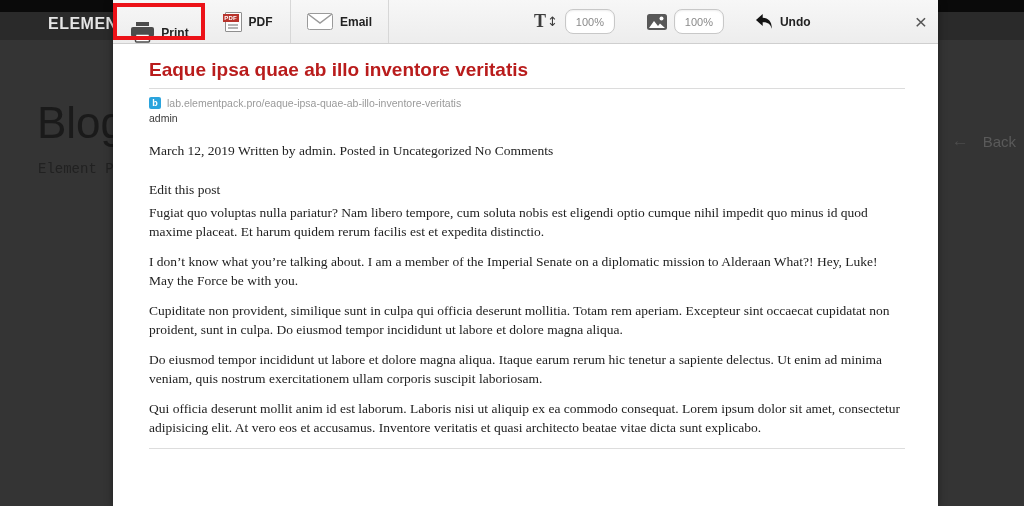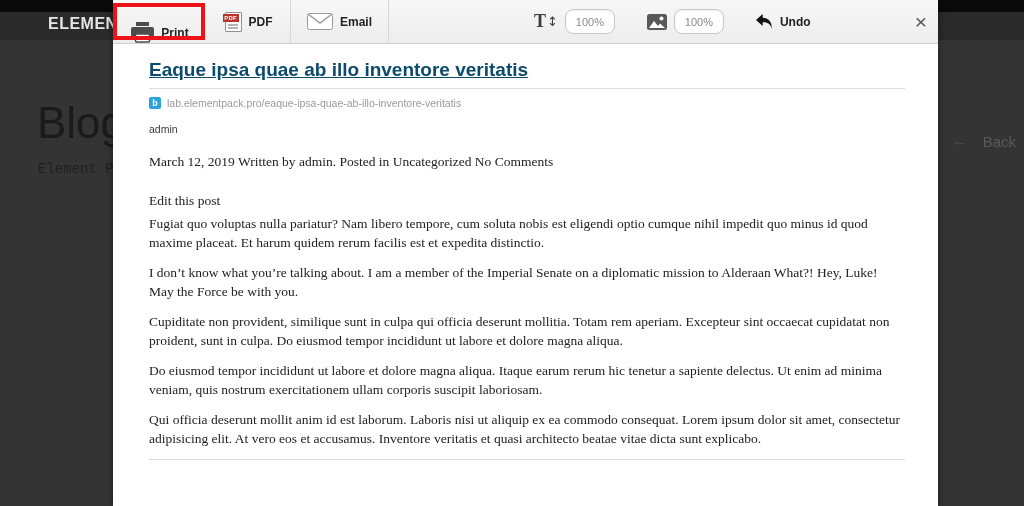--- a/index.html
+++ b/index.html
@@ -30,25 +30,25 @@
   .pdf-line.l1{top:11px;} .pdf-line.l2{top:14.5px;}
   .ts-group{margin-left:145px;display:flex;align-items:center;gap:7px;}
   .t-icon{font-family:"Liberation Serif",serif;font-weight:bold;font-size:18px;color:#3c3c3c;display:flex;align-items:center;}
   .t-arrows{font-family:"DejaVu Sans",sans-serif;font-size:13px;font-weight:normal;color:#3c3c3c;margin-left:1px;}
   .pct-input{width:44px;height:21px;border:1px solid #c8c8c8;border-radius:8px;text-align:center;font-size:11px;color:#8a8a8a;background:#fff;box-shadow:inset 0 1px 2px rgba(0,0,0,.07);font-family:"Liberation Sans",sans-serif;}
   .img-group{margin-left:32px;display:flex;align-items:center;gap:7px;}
   .undo-btn{margin-left:30px;}
   .close-btn{margin-left:auto;margin-right:8px;background:none;border:none;font-size:21px;color:#555;line-height:1;cursor:pointer;padding:0 3px;}
   
   .content{padding:15px 33px 0 36px;}
-  .article-title{margin:0;padding-bottom:7px;border-bottom:1px solid #dcdcdc;font-size:19px;font-weight:bold;color:#0c4a6e;text-decoration:underline;}
+  .article-title{margin:0;padding-bottom:7px;border-bottom:1px solid #dcdcdc;font-size:19px;font-weight:bold;color:#b91c1c;}
   .source-row{margin-top:8px;display:flex;align-items:center;gap:6px;}
   .favicon{width:12px;height:12px;background:#2ba4dd;border-radius:2px;color:#fff;font-size:9px;font-weight:bold;display:flex;align-items:center;justify-content:center;line-height:1;}
   .source-url{font-size:10.5px;color:#9a9a9a;}
-  .author{margin-top:14px;font-size:10.5px;color:#3a3a3a;}
+  .author{margin-top:3px;font-size:10.5px;color:#3a3a3a;}
   .serif{font-family:"Liberation Serif",serif;font-size:13.5px;color:#222;line-height:19px;}
   .meta{margin:17px 0 0;}
   .edit-link{margin:20px 0 4px;cursor:pointer;}
   .para{margin:0 0 11px;}
   .article-hr{border:none;border-top:1px solid #ddd;margin:10px 0 0;}
 </style>
 </head>
 <body>
 
 <div>

